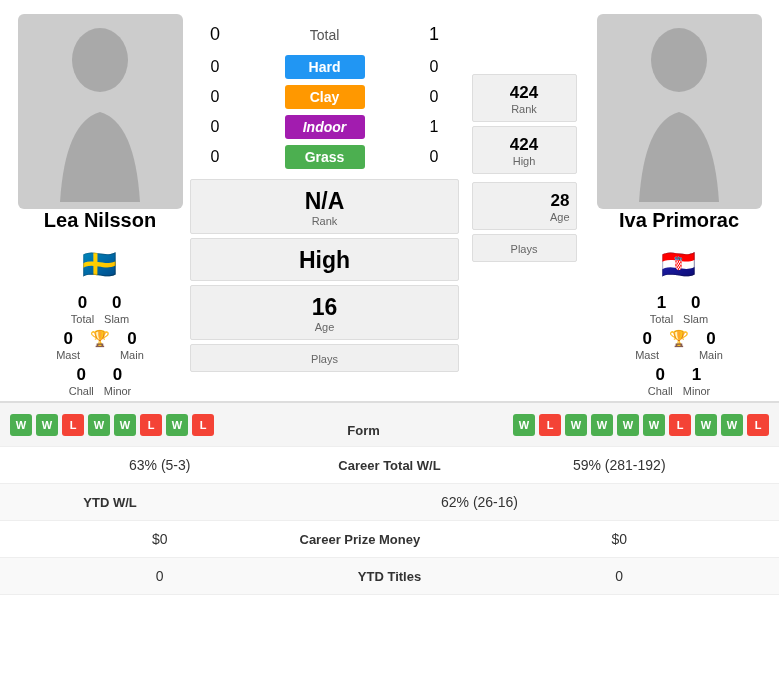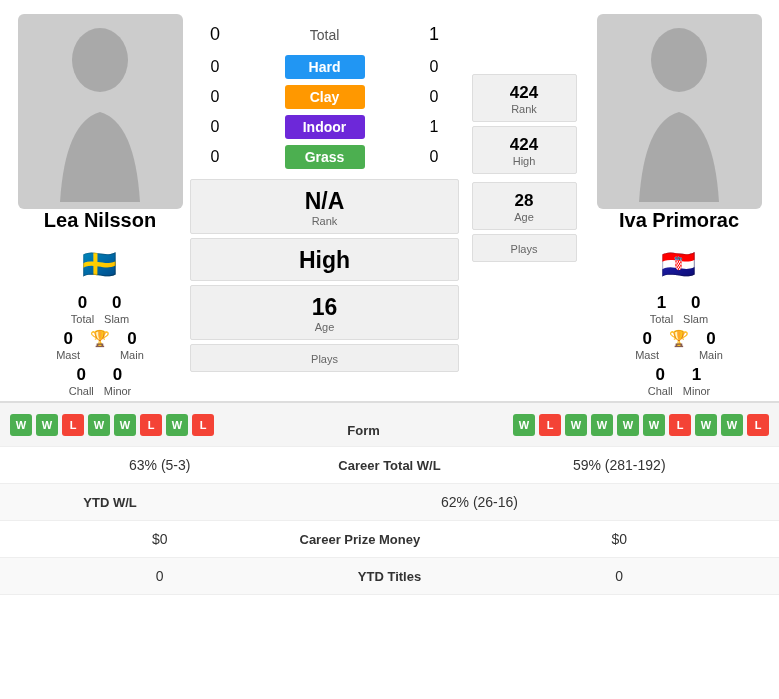--- a/index.html
+++ b/index.html
@@ -39,21 +39,21 @@
       width: 80px;
       text-align: center;
       color: #fff;
       font-size: 14px;
       font-weight: bold;
       padding: 4px 0;
       border-radius: 3px;
     }
     .surface-hard { background: #2196F3; }
     .surface-clay { background: #FF9800; }
-    .surface-indoor { background: #6d28d9; }
+    .surface-indoor { background: #a21caf; font-style: italic; }
     .surface-grass { background: #4CAF50; }
 
     .form-row {
       display: flex;
       align-items: center;
       justify-content: space-between;
       padding: 8px 10px;
       border-bottom: 1px solid #eee;
     }
     .form-row:last-child { border-bottom: none; }
@@ -346,21 +346,21 @@
     <div style="display:flex;flex-direction:column;align-items:center;justify-content:flex-start;padding-top:60px;width:130px;flex-shrink:0;">
       <div class="right-info-box">
         <div class="ribv">424</div>
         <div class="ribl">Rank</div>
       </div>
       <div class="right-info-box" style="margin-top:4px;">
         <div class="ribv">424</div>
         <div class="ribl">High</div>
       </div>
       <div style="height:4px;"></div>
-      <div class="right-info-box" style="margin-top:4px;">
+      <div class="right-info-box" style="margin-top:4px;text-align:right;">
         <div class="ribv">28</div>
         <div class="ribl">Age</div>
       </div>
       <div class="right-info-box" style="margin-top:4px;">
         <div class="ribl">Plays</div>
       </div>
     </div>
 
     <div class="right-col">
       <div class="player-photo">

